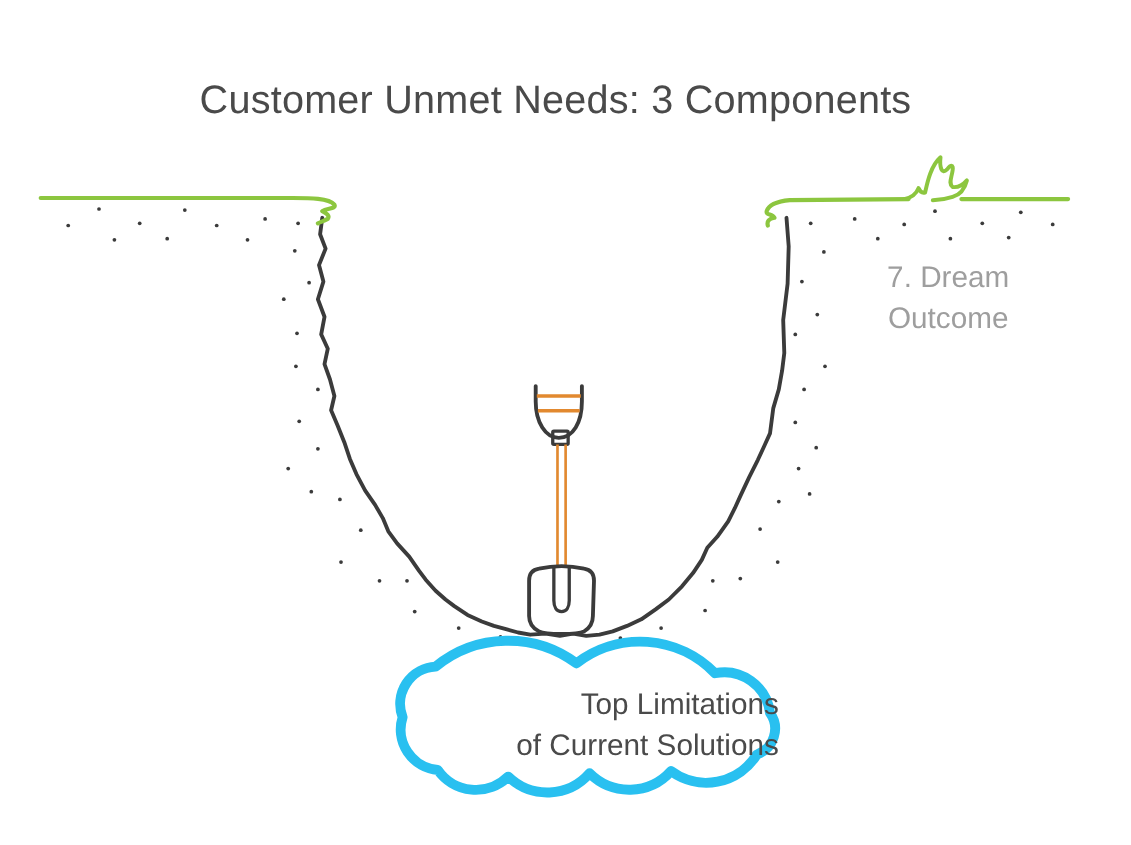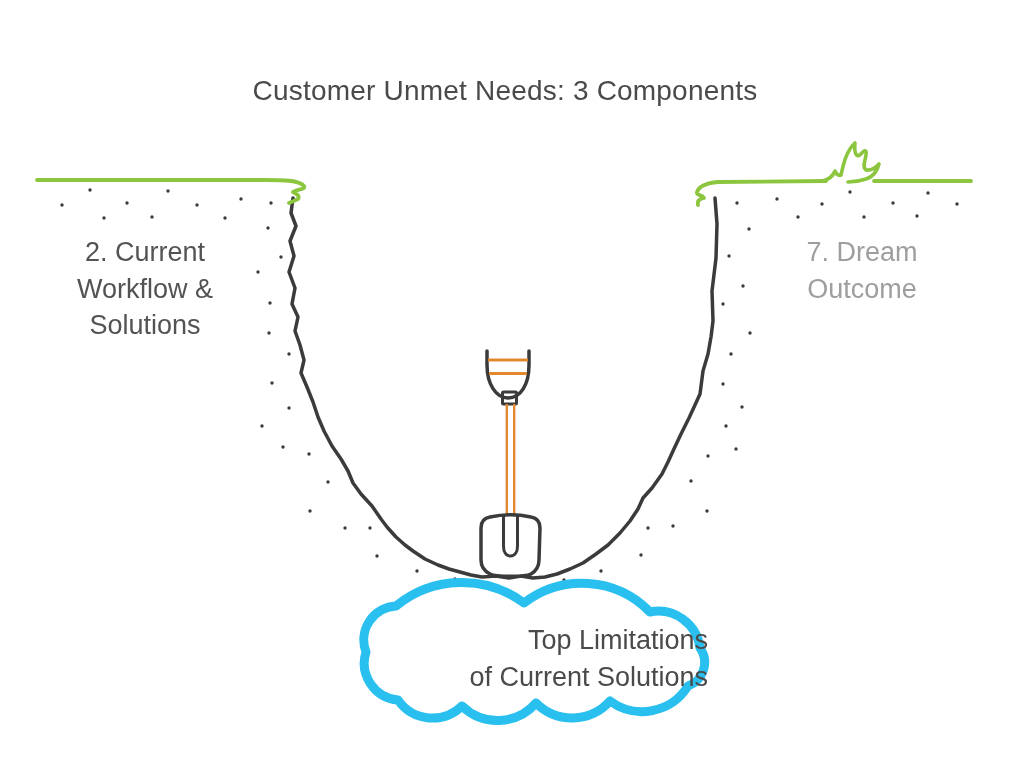--- a/index.html
+++ b/index.html
@@ -13,21 +13,21 @@
     --label-muted-text:#9E9E9E;
   }
   *{margin:0;padding:0;box-sizing:border-box;}
   html,body{width:1028px;height:768px;overflow:hidden;}
   body{background:var(--background);font-family:"Liberation Sans","DejaVu Sans",sans-serif;}
   .stage{position:relative;width:1028px;height:768px;background:var(--background);}
   .stage svg{position:absolute;left:0;top:0;}
 
   .diagram-title{
     position:absolute;left:0;top:74px;width:1010px;
-    text-align:center;font-size:28px;line-height:34px;font-weight:500;
+    text-align:center;font-size:36px;line-height:34px;font-weight:500;
     color:var(--title-text);letter-spacing:0.2px;
   }
   .side-label{
     position:absolute;top:234px;width:240px;
     text-align:center;font-size:27px;line-height:36.5px;
     white-space:pre-line;
   }
   .side-label.left{left:25px;color:var(--label-dark-text);}
   .side-label.right{left:742px;color:var(--label-muted-text);}
   .cloud-label{
@@ -139,23 +139,20 @@
              Q873,171 879,164 Q876,176 866,179 Q857,182 848,182"></path>
 
     <path class="cloud" stroke-width="9" stroke-linejoin="round" d="M366,652 A34,34 0 0 1 396,606 A104,104 0 0 1 524,603 A95,95 0 0 1 650,612
              A42,42 0 0 1 700,648 A25,25 0 0 1 688,686 A54,54 0 0 1 610,701
              A51,51 0 0 1 536,703 A51,51 0 0 1 462,706 A42,42 0 0 1 398,700
              A37,37 0 0 1 366,652 Z"></path>
   </svg>
 
   <div class="diagram-title">Customer Unmet Needs: 3 Components</div>
 
-  <div class="side-label left">2. Current
-Workflow &amp;
-Solutions</div>
 
   <div class="side-label right">7. Dream
 Outcome</div>
 
   <div class="cloud-label">Top Limitations
 of Current Solutions</div>
 
 </div>
 
 </body></html>

